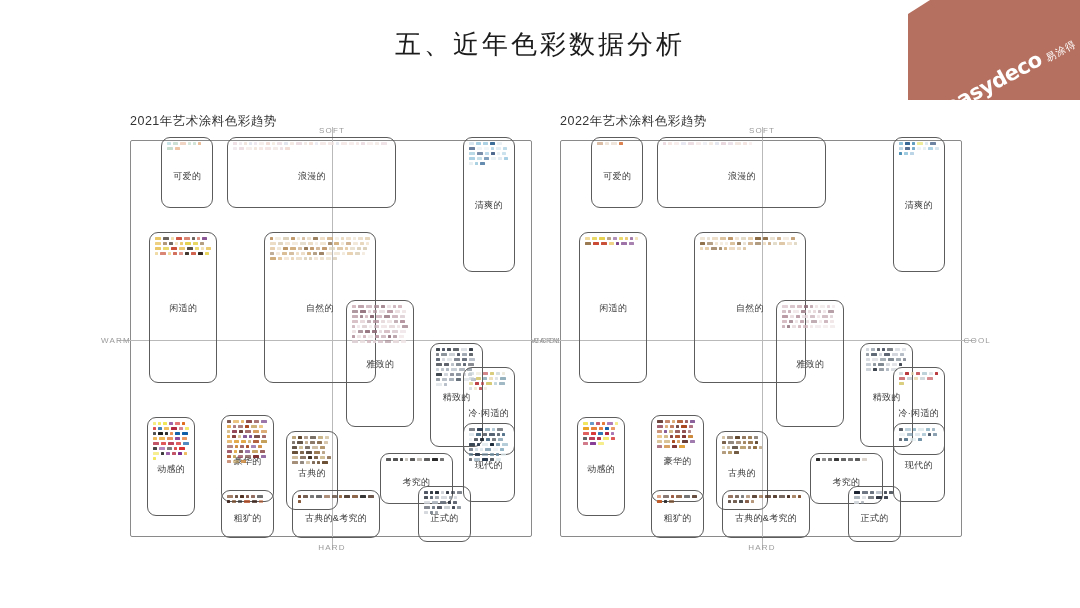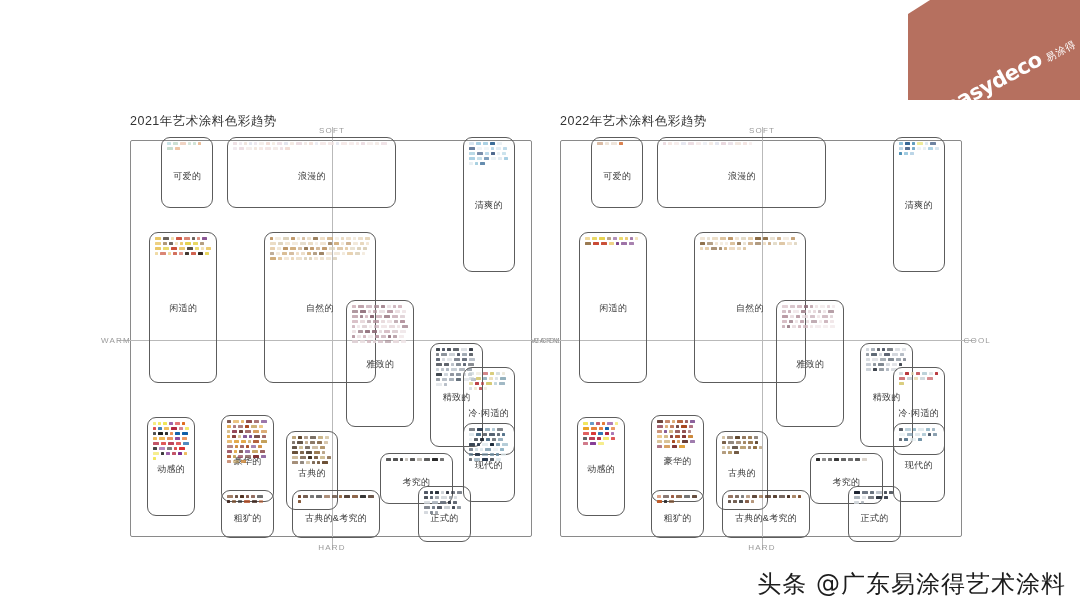--- a/index.html
+++ b/index.html
@@ -93,20 +93,21 @@
 <div class="slide">
 
   <div class="ribbon">
     <div class="ribbon-fill"></div>
     <div class="ribbon-logo">
       <span class="mark">easydeco</span>
       <span class="cn">易涂得</span>
     </div>
   </div>
 
+  <div class="slide-title">五、近年色彩数据分析</div>
 
   <div class="panel" id="panel-0" style="left:130px;top:140px;width:400px;height:395px;">
     <div class="panel-title">2021年艺术涂料色彩趋势</div>
     <div class="map" style="width:400px;height:395px;">
         <div class="axis-h" style="top: 198.5px;"></div>
         <div class="axis-v" style="left: 201px;"></div>
         <div class="axis-label ax-soft" style="left: 201px;">SOFT</div>
         <div class="axis-label ax-hard" style="left: 201px;">HARD</div>
         <div class="axis-label ax-warm" style="top: 198.5px;">WARM</div>
         <div class="axis-label ax-cool" style="top: 198.5px;">COOL</div>
@@ -214,14 +215,13 @@
         <div class="swatches" style="left: 95.45px; top: 353.36px; width: 42.26px;"><span class="sw" style="background: rgb(192, 90, 40); width: 4px; opacity: 0.57;"></span><span class="sw" style="background: rgb(58, 32, 24); width: 6px; opacity: 0.6;"></span><span class="sw" style="background: rgb(138, 58, 30); width: 3px; opacity: 0.84;"></span><span class="sw" style="background: rgb(122, 75, 42); width: 6px; opacity: 0.82;"></span><span class="sw" style="background: rgb(42, 42, 42); width: 6px; opacity: 0.65;"></span><span class="sw" style="background: rgb(74, 44, 28); width: 5px; opacity: 0.84;"></span><span class="sw" style="background: rgb(192, 90, 40); width: 5px; opacity: 0.98;"></span><span class="sw" style="background: rgb(42, 42, 42); width: 3px; opacity: 0.91;"></span><span class="sw" style="background: rgb(122, 75, 42); width: 5px; opacity: 0.7;"></span></div>
         <div class="cell" style="left: 160.8px; top: 349.36px; width: 88.44px; height: 47.64px;"></div>
         <div class="cell-label" style="left: 205.02px; top: 371.274px;">古典的&amp;考究的</div>
         <div class="swatches" style="left: 165.8px; top: 353.36px; width: 78.44px;"><span class="sw" style="background: rgb(107, 58, 32); width: 5px; opacity: 0.7;"></span><span class="sw" style="background: rgb(90, 64, 48); width: 4px; opacity: 0.76;"></span><span class="sw" style="background: rgb(29, 29, 29); width: 3px; opacity: 0.56;"></span><span class="sw" style="background: rgb(138, 90, 48); width: 4px; opacity: 0.57;"></span><span class="sw" style="background: rgb(74, 48, 32); width: 5px; opacity: 0.87;"></span><span class="sw" style="background: rgb(138, 90, 48); width: 4px; opacity: 0.7;"></span><span class="sw" style="background: rgb(74, 48, 32); width: 6px; opacity: 0.81;"></span><span class="sw" style="background: rgb(74, 48, 32); width: 4px; opacity: 0.91;"></span><span class="sw" style="background: rgb(58, 36, 24); width: 6px; opacity: 0.69;"></span><span class="sw" style="background: rgb(74, 48, 32); width: 3px; opacity: 0.98;"></span><span class="sw" style="background: rgb(138, 90, 48); width: 4px; opacity: 0.73;"></span><span class="sw" style="background: rgb(122, 74, 40); width: 3px; opacity: 0.95;"></span><span class="sw" style="background: rgb(58, 36, 24); width: 3px; opacity: 0.76;"></span><span class="sw" style="background: rgb(74, 48, 32); width: 4px; opacity: 0.76;"></span><span class="sw" style="background: rgb(29, 29, 29); width: 4px; opacity: 0.79;"></span><span class="sw" style="background: rgb(107, 58, 32); width: 4px; opacity: 0.81;"></span><span class="sw" style="background: rgb(138, 90, 48); width: 3px; opacity: 0.63;"></span></div>
         <div class="cell" style="left: 287.43px; top: 345.39px; width: 52.26px; height: 55.58px;"></div>
         <div class="cell-label" style="left: 313.56px; top: 370.957px;">正式的</div>
         <div class="swatches" style="left: 292.43px; top: 349.39px; width: 42.26px;"><span class="sw" style="background: rgb(27, 34, 48); width: 6px; opacity: 0.99;"></span><span class="sw" style="background: rgb(106, 115, 127); width: 6px; opacity: 0.98;"></span><span class="sw" style="background: rgb(79, 90, 104); width: 4px; opacity: 0.85;"></span><span class="sw" style="background: rgb(170, 178, 187); width: 6px; opacity: 0.75;"></span><span class="sw" style="background: rgb(35, 43, 54); width: 3px; opacity: 0.8;"></span><span class="sw" style="background: rgb(35, 43, 54); width: 4px; opacity: 0.74;"></span><span class="sw" style="background: rgb(170, 178, 187); width: 6px; opacity: 0.99;"></span><span class="sw" style="background: rgb(207, 212, 217); width: 4px; opacity: 0.62;"></span><span class="sw" style="background: rgb(35, 43, 54); width: 6px; opacity: 0.59;"></span><span class="sw" style="background: rgb(35, 43, 54); width: 6px; opacity: 0.94;"></span><span class="sw" style="background: rgb(27, 34, 48); width: 4px; opacity: 0.83;"></span><span class="sw" style="background: rgb(207, 212, 217); width: 5px; opacity: 0.91;"></span><span class="sw" style="background: rgb(138, 146, 155); width: 3px; opacity: 0.61;"></span></div>
       </div>
   </div>
 
-  <div class="watermark">头条 @广东易涂得艺术涂料</div>
 </div>
 
 </body></html>

